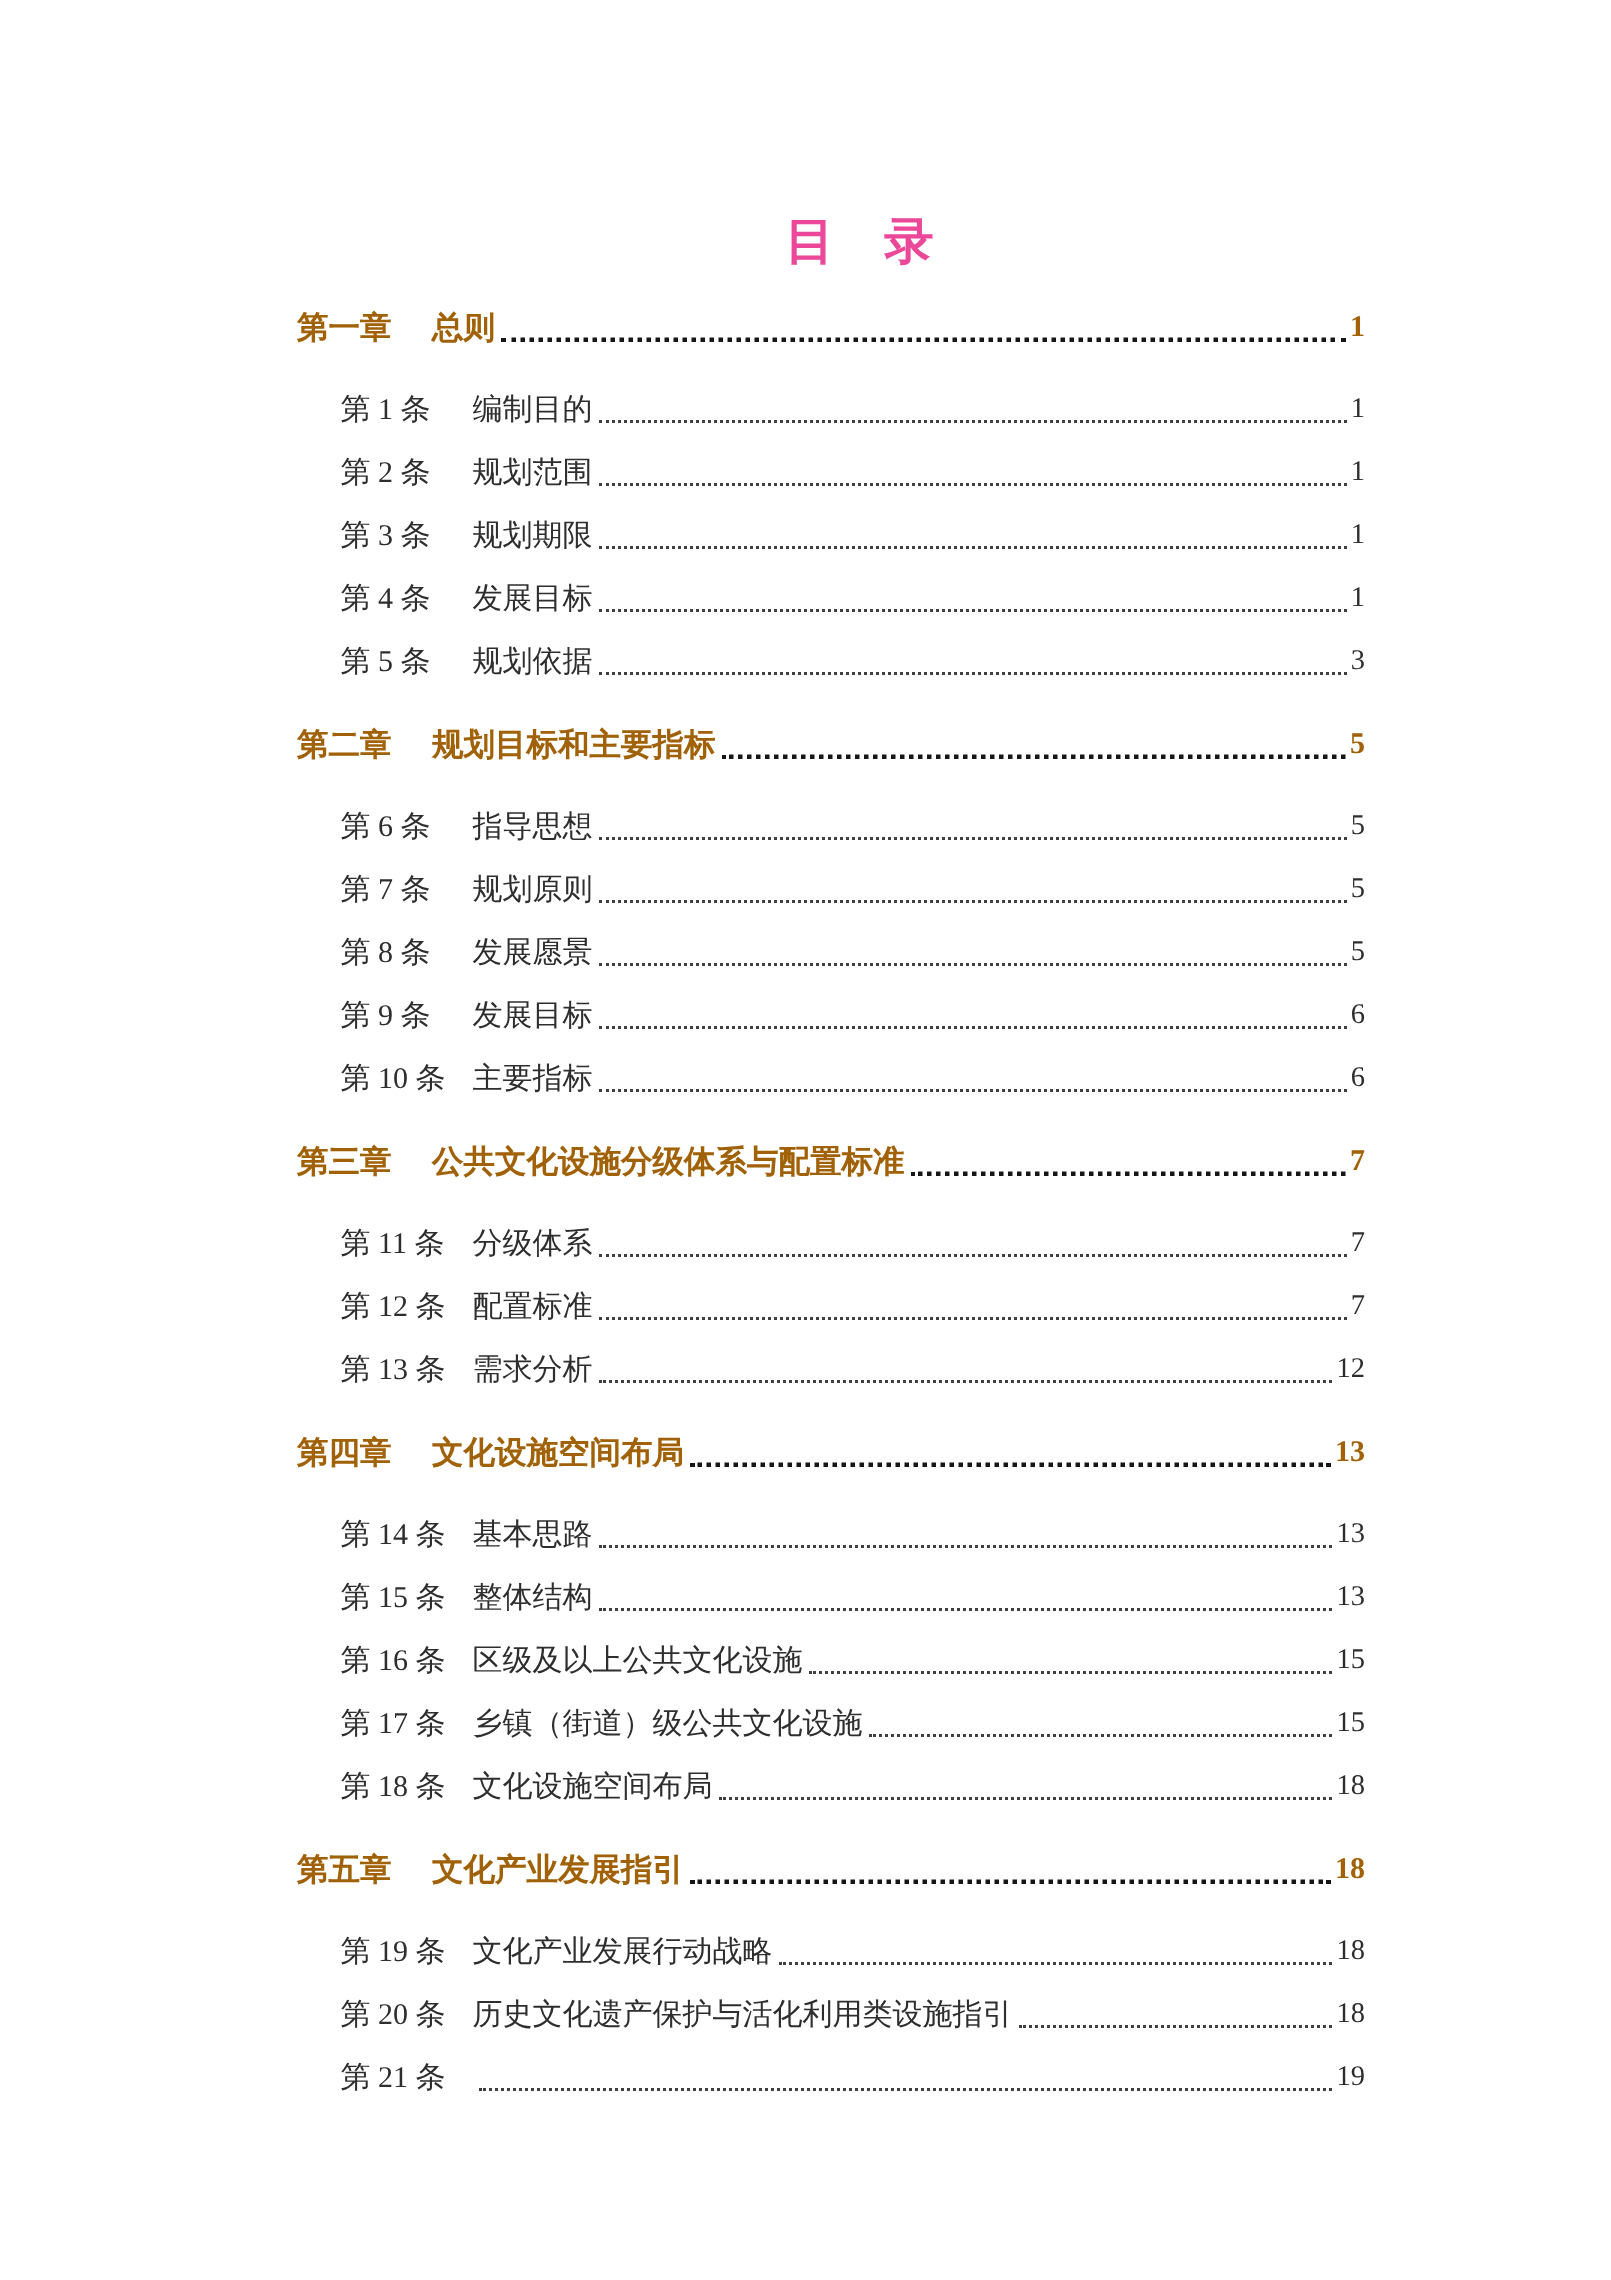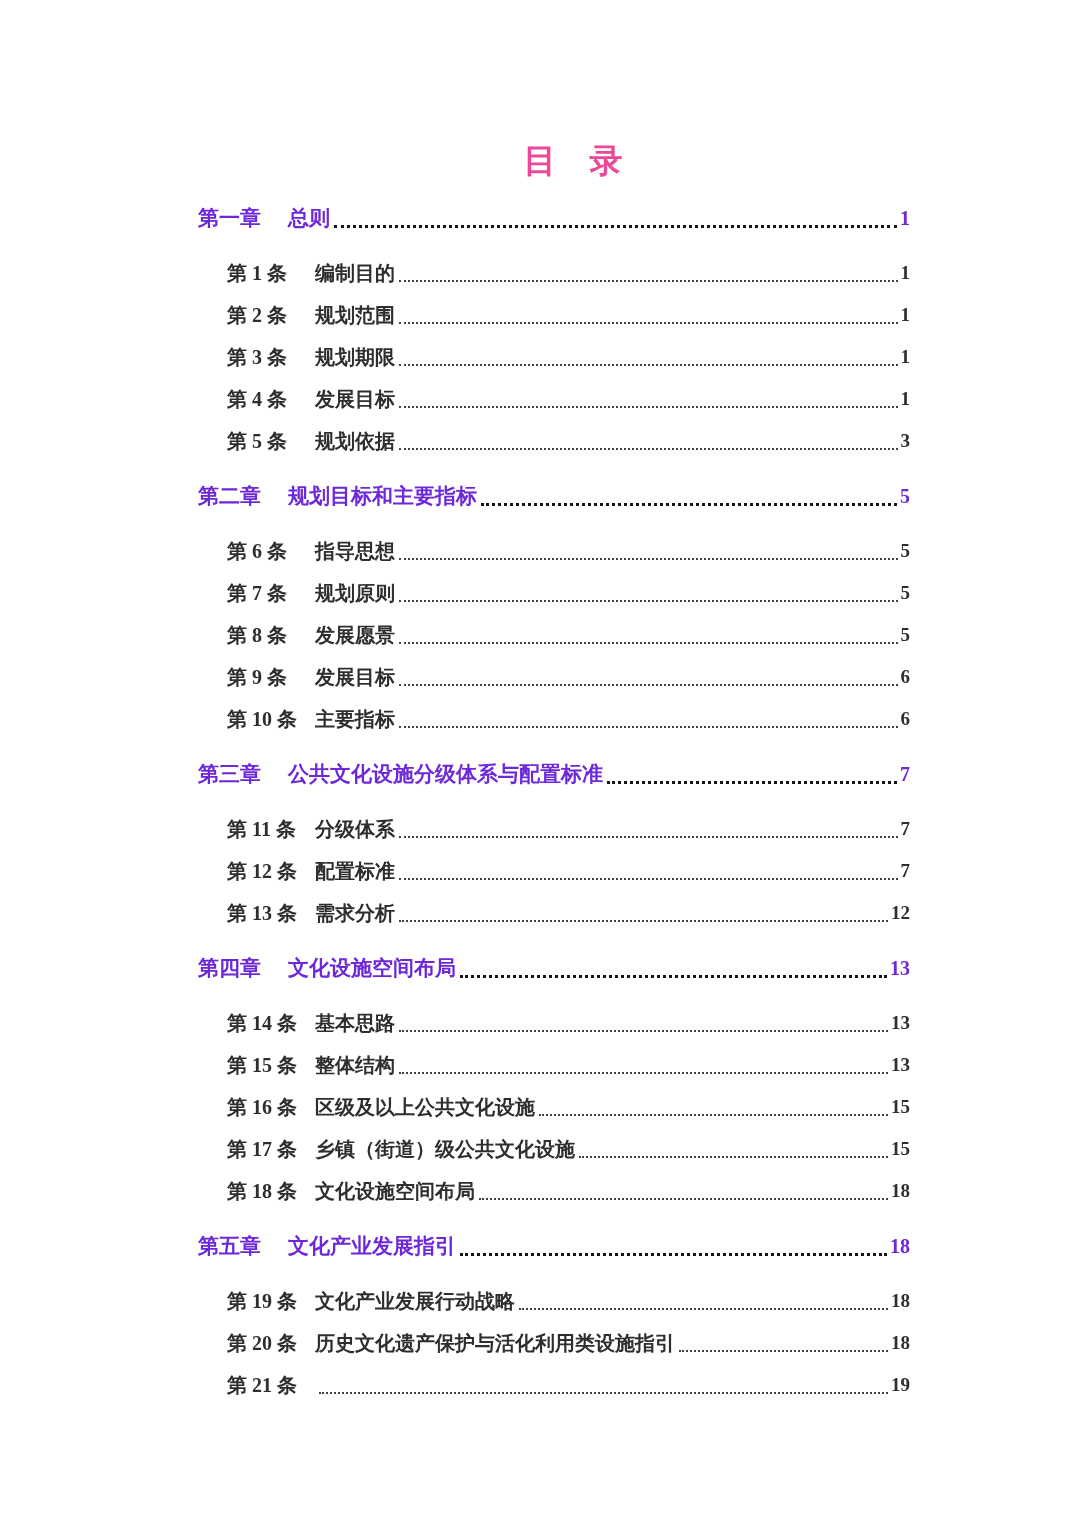--- a/index.html
+++ b/index.html
@@ -41,28 +41,27 @@
     height: 42px;
     font-family: "Liberation Serif", "Liberation Sans", sans-serif;
   }
   .row > span {
     line-height: 42px;
     white-space: nowrap;
   }
   .row.chapter {
     font-weight: bold;
     font-size: 21px;
-    color: #6d28d9;
+    color: #a16207;
     margin: 13px 0;
   }
   .row.section {
     font-size: 20px;
     color: #2e2e2e;
     padding-left: 29px;
-    font-weight: bold;
   }
   .row.chapter .num { width: 90px; flex: none; }
   .row.section .num { width: 88px; flex: none; }
   .etitle { flex: none; }
   .leader {
     flex: 1 1 auto;
     min-width: 8px;
     height: 0;
     line-height: 0 !important;
     border-bottom: 2px dotted #3f3f3f;

